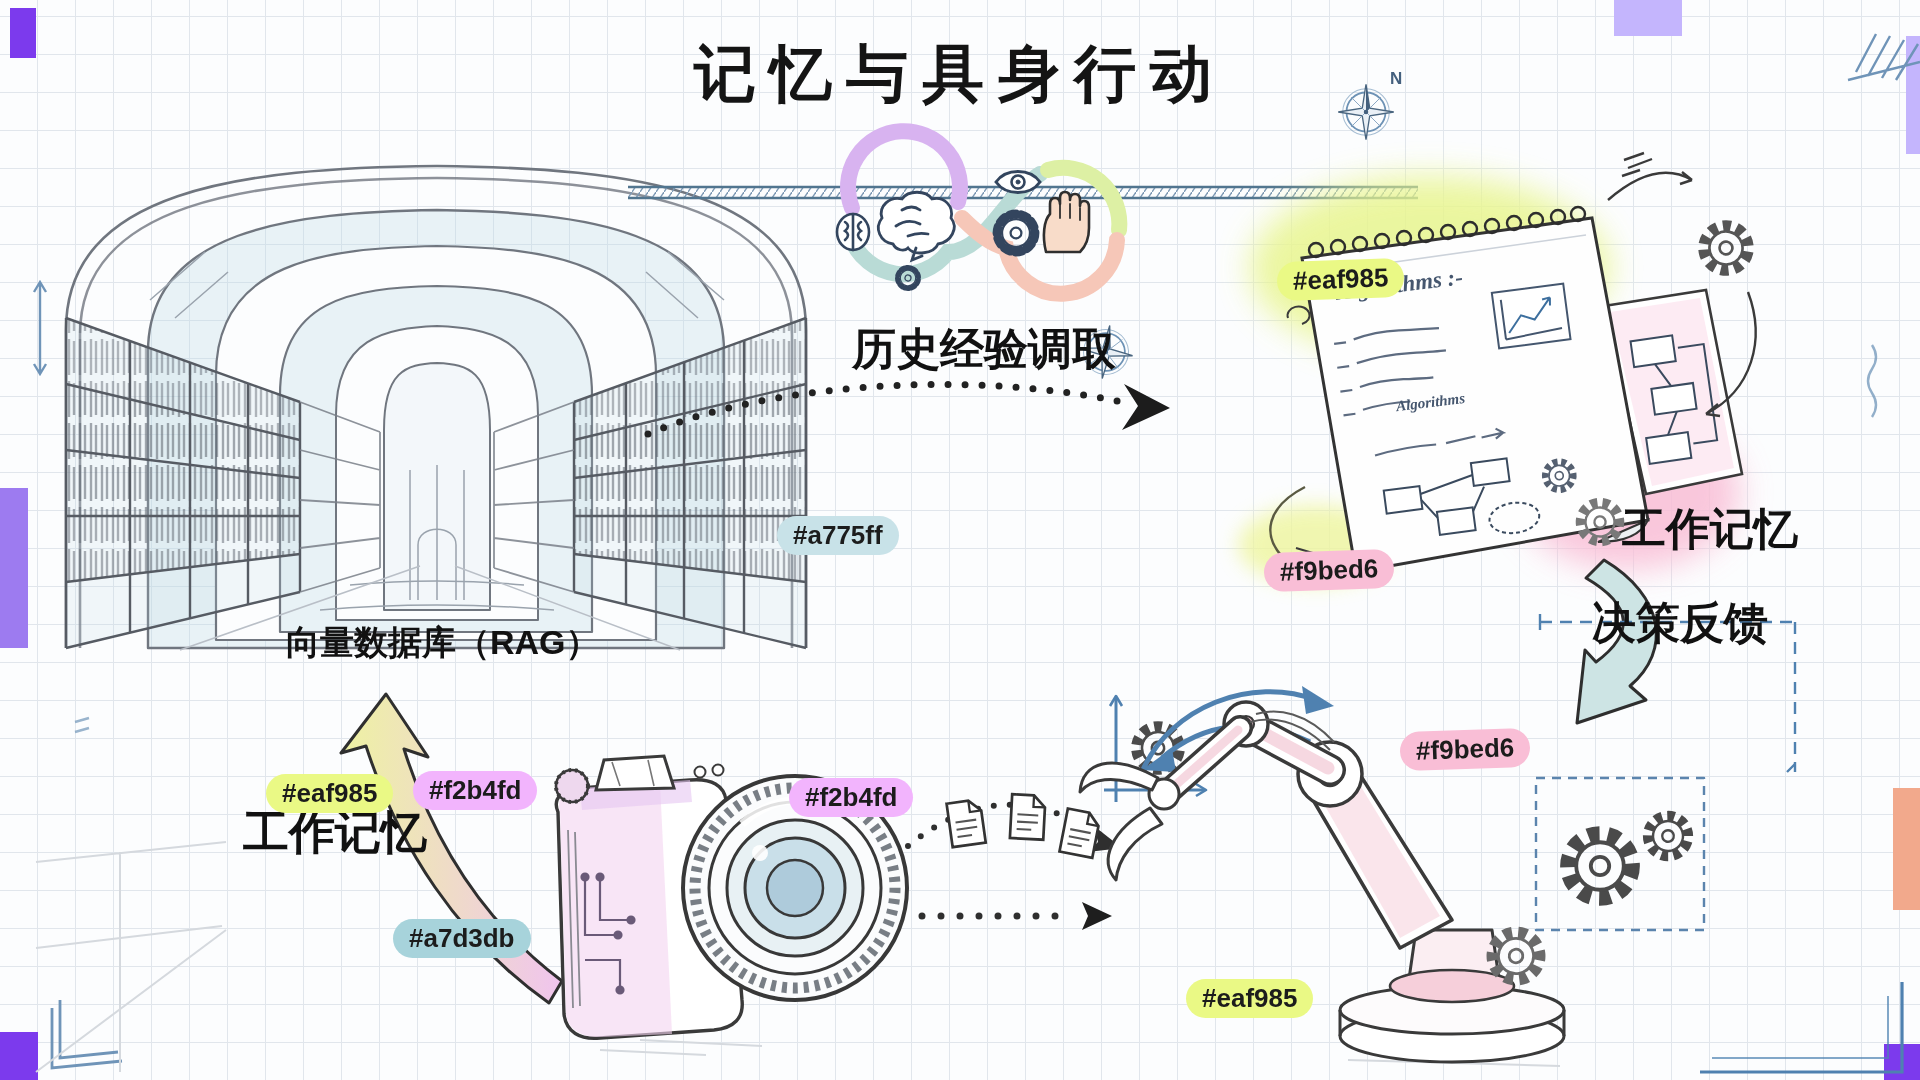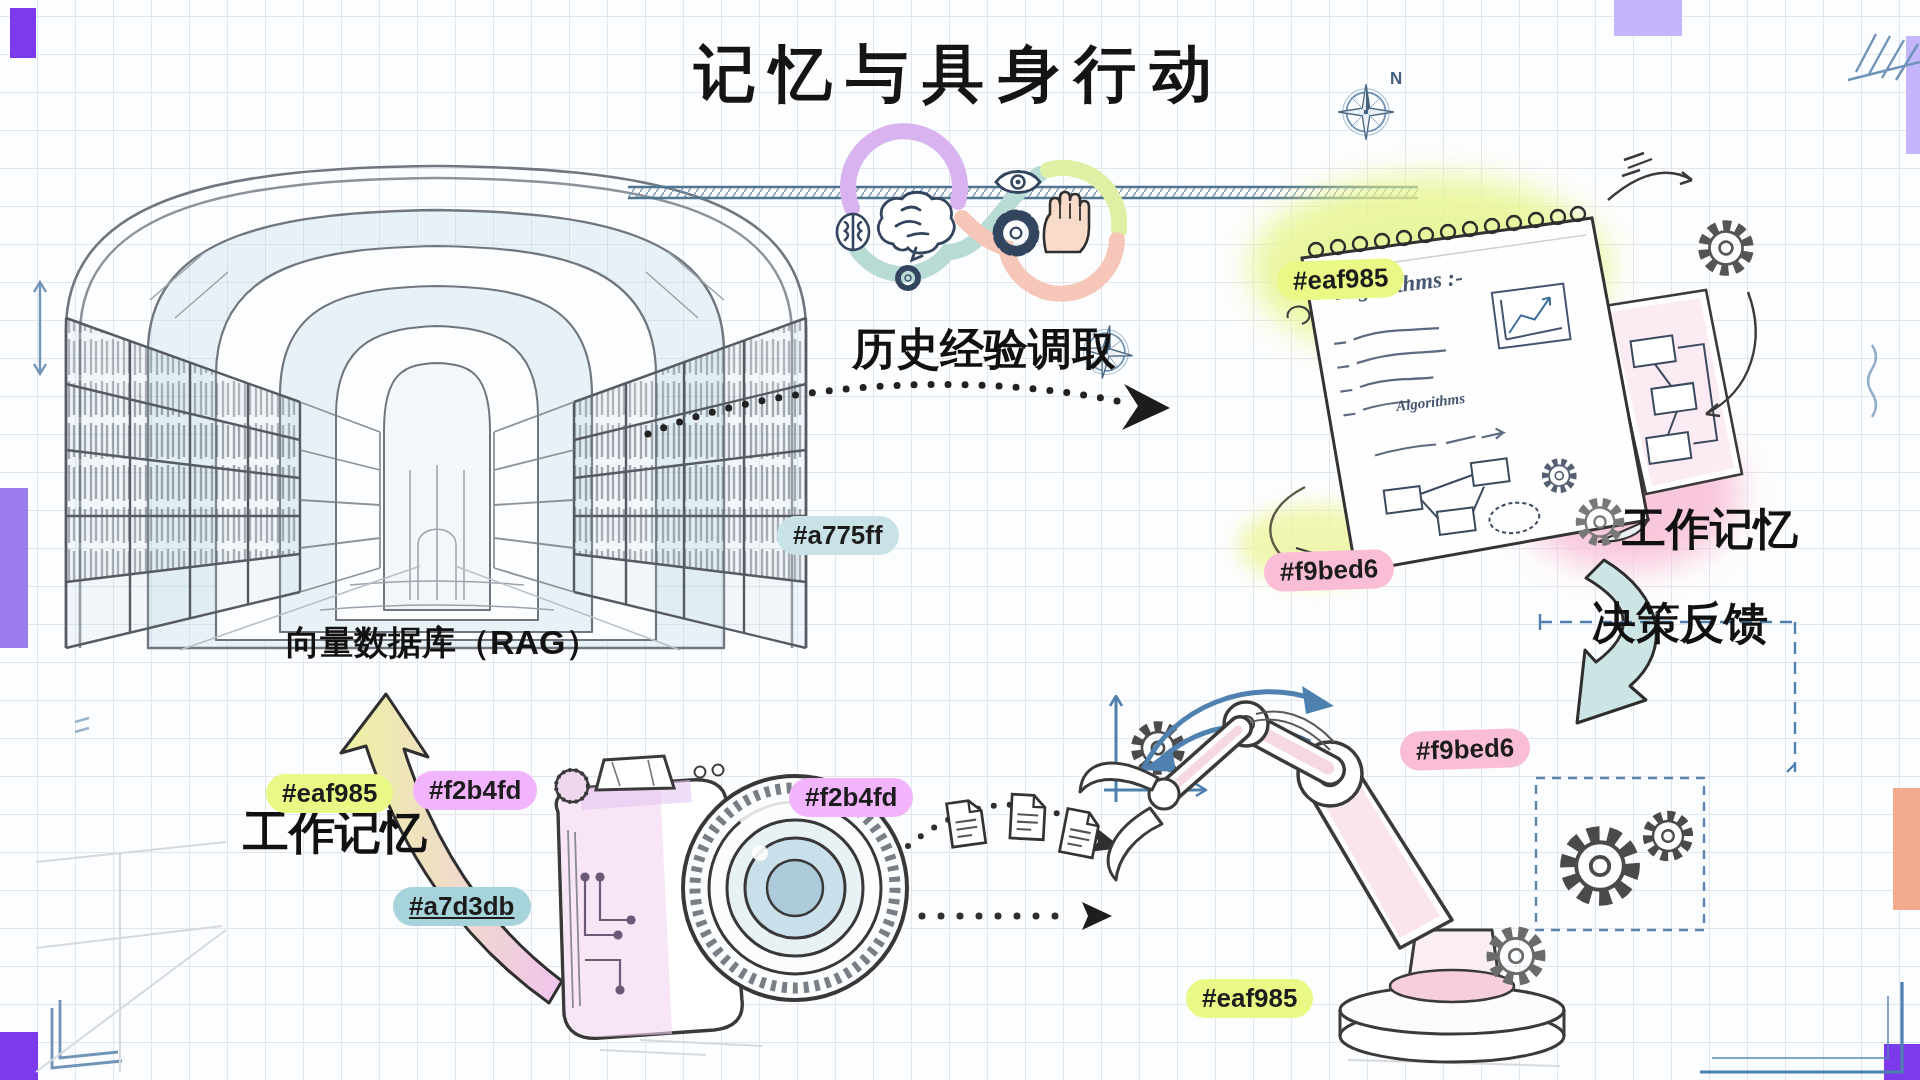--- a/index.html
+++ b/index.html
@@ -354,18 +354,18 @@
 <div class="txt" style="left:243px;top:802px;font-size:46px;">工作记忆</div>
 
 <div class="hand" style="left:1336px;top:272px;font-size:23px;transform:rotate(-7deg);">Algorithms :-</div>
 <div class="hand" style="left:1396px;top:394px;font-size:15px;transform:rotate(-7deg);">Algorithms</div>
 
 <div class="badge" style="left: 777px; top: 516px; background-color: rgb(200, 226, 232);">#a775ff</div>
 <div class="badge" style="left: 1277px; top: 260px; transform: rotate(-2deg); background-color: rgb(234, 249, 133);">#eaf985</div>
 <div class="badge" style="left: 1264px; top: 551px; transform: rotate(-2deg); background-color: rgb(249, 190, 214);">#f9bed6</div>
 <div class="badge" style="left: 266px; top: 774px; background-color: rgb(234, 249, 133);">#eaf985</div>
 <div class="badge" style="left: 413px; top: 771px; background-color: rgb(242, 180, 253);">#f2b4fd</div>
-<div class="badge" style="left: 393px; top: 887px; background-color: rgb(167, 211, 219); text-decoration: underline;">#a7d3db</div>
+<div class="badge" style="left: 393px; top: 919px; background-color: rgb(167, 211, 219);">#a7d3db</div>
 <div class="badge" style="left: 789px; top: 778px; background-color: rgb(242, 180, 253);">#f2b4fd</div>
 <div class="badge" style="left: 1400px; top: 730px; transform: rotate(-2deg); background-color: rgb(249, 190, 214);">#f9bed6</div>
 <div class="badge" style="left: 1186px; top: 979px; background-color: rgb(234, 249, 133);">#eaf985</div>
 
 </div>
 
 </body></html>

